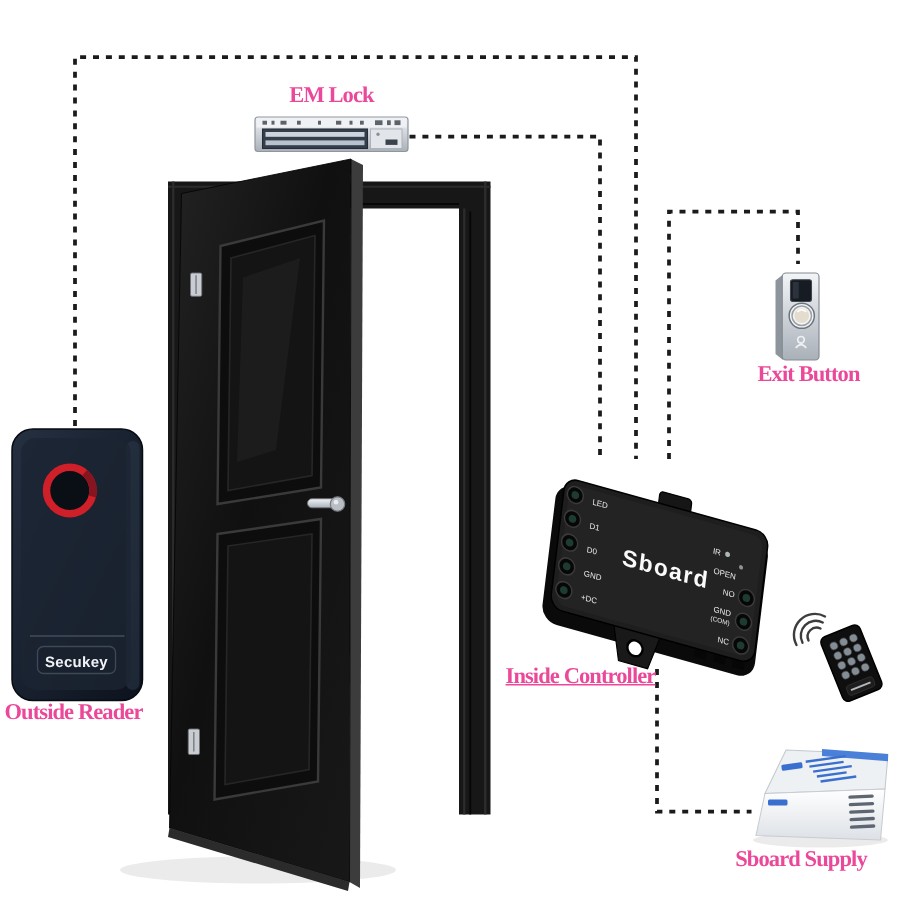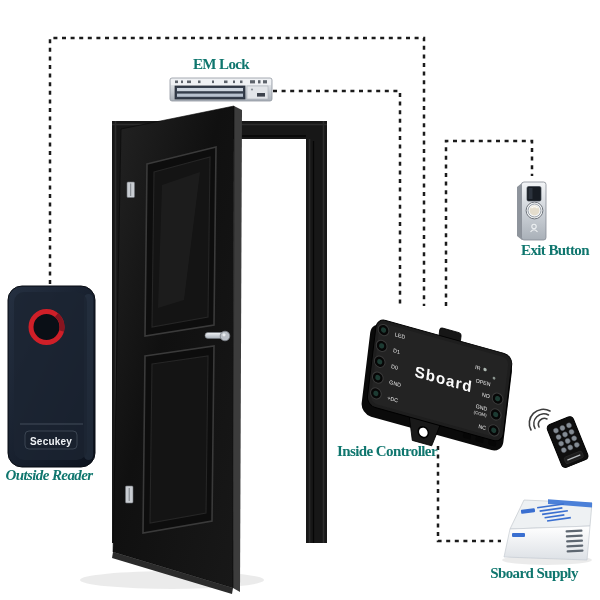--- a/index.html
+++ b/index.html
@@ -4,21 +4,21 @@
 <style>
   html,body{margin:0;padding:0;background:#ffffff;}
   .canvas{
     position:relative;width:600px;height:600px;background:#ffffff;
     overflow:hidden;font-family:"Liberation Sans",sans-serif;
   }
   .canvas svg{position:absolute;left:0;top:0;}
   .diagram-label{
     position:absolute;transform:translateX(-50%);white-space:nowrap;
     font-family:"Liberation Serif",serif;font-weight:700;font-size:15px;
-    letter-spacing:-0.6px;color:#0f766e;
+    letter-spacing:-0.6px;color:#ec4899;
   }
   .dash{fill:none;stroke:#1b1b1b;stroke-width:2.5;stroke-dasharray:4 4.6;}
   .devtext{font-family:"Liberation Sans",sans-serif;}
 </style>
 </head>
 <body>
 
 <div class="canvas">
 
 <svg width="600" height="600" viewBox="0 0 600 600">
@@ -250,18 +250,18 @@
       <rect x="566" y="530" width="17" height="2.2" rx="1.1"></rect>
       <rect x="566" y="535" width="17" height="2.2" rx="1.1"></rect>
       <rect x="566" y="540" width="17" height="2.2" rx="1.1"></rect>
       <rect x="566" y="545" width="17" height="2.2" rx="1.1"></rect>
       <rect x="566" y="550" width="17" height="2.2" rx="1.1"></rect>
     </g>
   </g>
 </svg>
 
 <div class="diagram-label" style="left:221px;top:56px;">EM Lock</div>
-<div class="diagram-label" style="left:539px;top:242px;margin-left:16px;">Exit Button</div>
-<div class="diagram-label" style="left:387px;top:443px;">Inside Controller</div>
+<div class="diagram-label" style="left:539px;top:242px;">Exit Button</div>
+<div class="diagram-label" style="left:387px;top:443px;text-decoration:underline;">Inside Controller</div>
 <div class="diagram-label" style="left:534px;top:565px;">Sboard Supply</div>
-<div class="diagram-label" style="left:49px;top:467px;font-style:italic;">Outside Reader</div>
+<div class="diagram-label" style="left:49px;top:467px;">Outside Reader</div>
 
 </div>
 
 </body></html>

